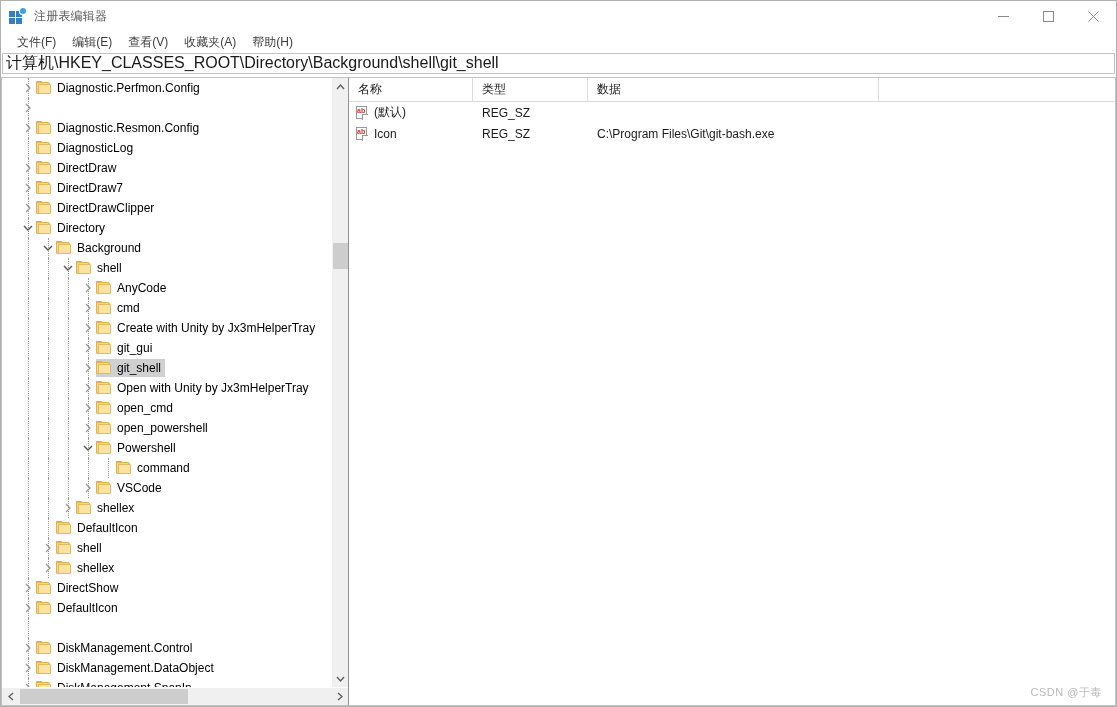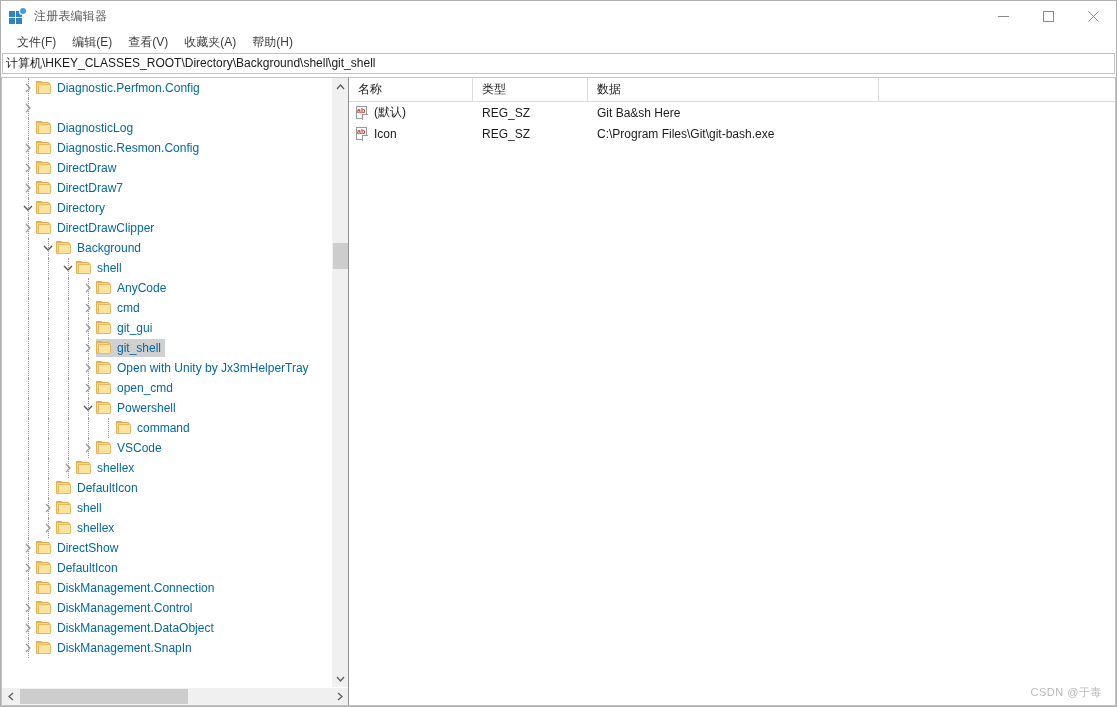--- a/index.html
+++ b/index.html
@@ -100,21 +100,21 @@
   .addressbar {
     margin: 0 1px 0 1px;
     height: 21px;
     border: 1px solid #c2c2c2;
     background: #ffffff;
     display: flex;
     align-items: center;
     box-sizing: border-box;
   }
   .address-text {
-    font-size: 12px;
+    font-size: 16px;
     color: #1a1a1a;
     padding-left: 3px;
     white-space: nowrap;
     overflow: hidden;
   }
 
   
   .content {
     flex: 1 1 auto;
     display: flex;
@@ -212,21 +212,21 @@
     position: absolute;
     left: 2px; top: 3px;
     width: 13px; height: 10px;
     background: #fde3a0;
     border: 1px solid #e5ba5f;
     border-radius: 0 1px 1px 1px;
     box-sizing: border-box;
   }
   .node-label {
     font-size: 12px;
-    color: #0369a1;
+    color: #000000;
     line-height: 14px;
   }
 
   
   .vscroll {
     position: absolute;
     right: 0; top: 0;
     width: 17px;
     height: 100%;
     background: #f0f0f0;
@@ -441,20 +441,37 @@
               <span style="display: inline-block; flex: 0 0 18px; height: 20px;"></span>
               <span class="twisty">
                 <svg width="6" height="10" viewBox="0 0 6 10">
                   <polyline points="1,1 5,5 1,9" fill="none" stroke="#9a9a9a" stroke-width="1.3"></polyline>
                 </svg>
               </span>
             </div>
             <div class="tree-row">
               <span class="guide" style="left: 26px;"></span>
               <span style="display: inline-block; flex: 0 0 18px; height: 20px;"></span>
+              <span class="twisty">
+                <svg width="6" height="10" viewBox="0 0 6 10">
+                  <polyline points="1,1 5,5 1,9" fill="none" stroke="#9a9a9a" stroke-width="1.3"></polyline>
+                </svg>
+              </span>
+              <span class="node-body">
+                <span class="folder">
+                  <span class="tab"></span>
+                  <span class="back"></span>
+                  <span class="front"></span>
+                </span>
+                <span class="node-label">Diagnostic.Resmon.Config</span>
+              </span>
+            </div>
+            <div class="tree-row">
+              <span class="guide" style="left: 26px;"></span>
+              <span style="display: inline-block; flex: 0 0 18px; height: 20px;"></span>
               <span class="twisty empty"></span>
               <span class="node-body">
                 <span class="folder">
                   <span class="tab"></span>
                   <span class="back"></span>
                   <span class="front"></span>
                 </span>
                 <span class="node-label">DiagnosticLog</span>
               </span>
             </div>
@@ -465,55 +482,55 @@
                 <svg width="6" height="10" viewBox="0 0 6 10">
                   <polyline points="1,1 5,5 1,9" fill="none" stroke="#9a9a9a" stroke-width="1.3"></polyline>
                 </svg>
               </span>
               <span class="node-body">
                 <span class="folder">
                   <span class="tab"></span>
                   <span class="back"></span>
                   <span class="front"></span>
                 </span>
-                <span class="node-label">Diagnostic.Resmon.Config</span>
-              </span>
-            </div>
-            <div class="tree-row">
-              <span class="guide" style="left: 26px;"></span>
-              <span style="display: inline-block; flex: 0 0 18px; height: 20px;"></span>
-              <span class="twisty">
-                <svg width="6" height="10" viewBox="0 0 6 10">
-                  <polyline points="1,1 5,5 1,9" fill="none" stroke="#9a9a9a" stroke-width="1.3"></polyline>
-                </svg>
-              </span>
-              <span class="node-body">
-                <span class="folder">
-                  <span class="tab"></span>
-                  <span class="back"></span>
-                  <span class="front"></span>
-                </span>
                 <span class="node-label">DirectDraw</span>
               </span>
             </div>
             <div class="tree-row">
               <span class="guide" style="left: 26px;"></span>
               <span style="display: inline-block; flex: 0 0 18px; height: 20px;"></span>
               <span class="twisty">
                 <svg width="6" height="10" viewBox="0 0 6 10">
                   <polyline points="1,1 5,5 1,9" fill="none" stroke="#9a9a9a" stroke-width="1.3"></polyline>
                 </svg>
               </span>
               <span class="node-body">
                 <span class="folder">
                   <span class="tab"></span>
                   <span class="back"></span>
                   <span class="front"></span>
                 </span>
                 <span class="node-label">DirectDraw7</span>
+              </span>
+            </div>
+            <div class="tree-row">
+              <span class="guide" style="left: 26px;"></span>
+              <span style="display: inline-block; flex: 0 0 18px; height: 20px;"></span>
+              <span class="twisty">
+                <svg width="6" height="10" viewBox="0 0 6 10">
+                  <polyline points="1,1 5,5 1,9" fill="none" stroke="#9a9a9a" stroke-width="1.3"></polyline>
+                </svg>
+              </span>
+              <span class="node-body">
+                <span class="folder">
+                  <span class="tab"></span>
+                  <span class="back"></span>
+                  <span class="front"></span>
+                </span>
+                <span class="node-label">DirectDrawClipper</span>
               </span>
             </div>
             <div class="tree-row">
               <span class="guide" style="left: 26px;"></span>
               <span style="display: inline-block; flex: 0 0 18px; height: 20px;"></span>
               <span class="twisty">
                 <svg width="10" height="6" viewBox="0 0 10 6">
                   <polyline points="1,1 5,5 9,1" fill="none" stroke="#555555" stroke-width="1.4"></polyline>
                 </svg>
               </span>
@@ -521,37 +538,20 @@
                 <span class="folder">
                   <span class="tab"></span>
                   <span class="back"></span>
                   <span class="front"></span>
                 </span>
                 <span class="node-label">Directory</span>
               </span>
             </div>
             <div class="tree-row">
               <span class="guide" style="left: 26px;"></span>
-              <span style="display: inline-block; flex: 0 0 18px; height: 20px;"></span>
-              <span class="twisty">
-                <svg width="6" height="10" viewBox="0 0 6 10">
-                  <polyline points="1,1 5,5 1,9" fill="none" stroke="#9a9a9a" stroke-width="1.3"></polyline>
-                </svg>
-              </span>
-              <span class="node-body">
-                <span class="folder">
-                  <span class="tab"></span>
-                  <span class="back"></span>
-                  <span class="front"></span>
-                </span>
-                <span class="node-label">DirectDrawClipper</span>
-              </span>
-            </div>
-            <div class="tree-row">
-              <span class="guide" style="left: 26px;"></span>
               <span class="guide" style="left: 46px;"></span>
               <span style="display: inline-block; flex: 0 0 38px; height: 20px;"></span>
               <span class="twisty">
                 <svg width="10" height="6" viewBox="0 0 10 6">
                   <polyline points="1,1 5,5 9,1" fill="none" stroke="#555555" stroke-width="1.4"></polyline>
                 </svg>
               </span>
               <span class="node-body">
                 <span class="folder">
                   <span class="tab"></span>
@@ -630,81 +630,121 @@
                 <svg width="6" height="10" viewBox="0 0 6 10">
                   <polyline points="1,1 5,5 1,9" fill="none" stroke="#9a9a9a" stroke-width="1.3"></polyline>
                 </svg>
               </span>
               <span class="node-body">
                 <span class="folder">
                   <span class="tab"></span>
                   <span class="back"></span>
                   <span class="front"></span>
                 </span>
-                <span class="node-label">git_gui</span>
+                <span class="node-label">Create with Unity by Jx3mHelperTray</span>
               </span>
             </div>
             <div class="tree-row">
               <span class="guide" style="left: 26px;"></span>
               <span class="guide" style="left: 46px;"></span>
               <span class="guide" style="left: 66px;"></span>
               <span class="guide" style="left: 86px;"></span>
               <span style="display: inline-block; flex: 0 0 78px; height: 20px;"></span>
               <span class="twisty">
                 <svg width="6" height="10" viewBox="0 0 6 10">
                   <polyline points="1,1 5,5 1,9" fill="none" stroke="#9a9a9a" stroke-width="1.3"></polyline>
                 </svg>
               </span>
-              <span class="node-body selected">
-                <span class="folder">
-                  <span class="tab"></span>
-                  <span class="back"></span>
-                  <span class="front"></span>
-                </span>
-                <span class="node-label">git_shell</span>
+              <span class="node-body">
+                <span class="folder">
+                  <span class="tab"></span>
+                  <span class="back"></span>
+                  <span class="front"></span>
+                </span>
+                <span class="node-label">git_gui</span>
               </span>
             </div>
             <div class="tree-row">
               <span class="guide" style="left: 26px;"></span>
               <span class="guide" style="left: 46px;"></span>
               <span class="guide" style="left: 66px;"></span>
               <span class="guide" style="left: 86px;"></span>
               <span style="display: inline-block; flex: 0 0 78px; height: 20px;"></span>
               <span class="twisty">
                 <svg width="6" height="10" viewBox="0 0 6 10">
                   <polyline points="1,1 5,5 1,9" fill="none" stroke="#9a9a9a" stroke-width="1.3"></polyline>
                 </svg>
               </span>
-              <span class="node-body">
-                <span class="folder">
-                  <span class="tab"></span>
-                  <span class="back"></span>
-                  <span class="front"></span>
-                </span>
-                <span class="node-label">Open with Unity by Jx3mHelperTray</span>
+              <span class="node-body selected">
+                <span class="folder">
+                  <span class="tab"></span>
+                  <span class="back"></span>
+                  <span class="front"></span>
+                </span>
+                <span class="node-label">git_shell</span>
               </span>
             </div>
             <div class="tree-row">
               <span class="guide" style="left: 26px;"></span>
               <span class="guide" style="left: 46px;"></span>
               <span class="guide" style="left: 66px;"></span>
               <span class="guide" style="left: 86px;"></span>
               <span style="display: inline-block; flex: 0 0 78px; height: 20px;"></span>
               <span class="twisty">
                 <svg width="6" height="10" viewBox="0 0 6 10">
                   <polyline points="1,1 5,5 1,9" fill="none" stroke="#9a9a9a" stroke-width="1.3"></polyline>
                 </svg>
               </span>
               <span class="node-body">
                 <span class="folder">
                   <span class="tab"></span>
                   <span class="back"></span>
                   <span class="front"></span>
                 </span>
+                <span class="node-label">Open with Unity by Jx3mHelperTray</span>
+              </span>
+            </div>
+            <div class="tree-row">
+              <span class="guide" style="left: 26px;"></span>
+              <span class="guide" style="left: 46px;"></span>
+              <span class="guide" style="left: 66px;"></span>
+              <span class="guide" style="left: 86px;"></span>
+              <span style="display: inline-block; flex: 0 0 78px; height: 20px;"></span>
+              <span class="twisty">
+                <svg width="6" height="10" viewBox="0 0 6 10">
+                  <polyline points="1,1 5,5 1,9" fill="none" stroke="#9a9a9a" stroke-width="1.3"></polyline>
+                </svg>
+              </span>
+              <span class="node-body">
+                <span class="folder">
+                  <span class="tab"></span>
+                  <span class="back"></span>
+                  <span class="front"></span>
+                </span>
                 <span class="node-label">open_cmd</span>
+              </span>
+            </div>
+            <div class="tree-row">
+              <span class="guide" style="left: 26px;"></span>
+              <span class="guide" style="left: 46px;"></span>
+              <span class="guide" style="left: 66px;"></span>
+              <span class="guide" style="left: 86px;"></span>
+              <span style="display: inline-block; flex: 0 0 78px; height: 20px;"></span>
+              <span class="twisty">
+                <svg width="6" height="10" viewBox="0 0 6 10">
+                  <polyline points="1,1 5,5 1,9" fill="none" stroke="#9a9a9a" stroke-width="1.3"></polyline>
+                </svg>
+              </span>
+              <span class="node-body">
+                <span class="folder">
+                  <span class="tab"></span>
+                  <span class="back"></span>
+                  <span class="front"></span>
+                </span>
+                <span class="node-label">open_powershell</span>
               </span>
             </div>
             <div class="tree-row">
               <span class="guide" style="left: 26px;"></span>
               <span class="guide" style="left: 46px;"></span>
               <span class="guide" style="left: 66px;"></span>
               <span class="guide" style="left: 86px;"></span>
               <span style="display: inline-block; flex: 0 0 78px; height: 20px;"></span>
               <span class="twisty">
                 <svg width="10" height="6" viewBox="0 0 10 6">
@@ -857,28 +897,20 @@
                   <span class="back"></span>
                   <span class="front"></span>
                 </span>
                 <span class="node-label">DefaultIcon</span>
               </span>
             </div>
             <div class="tree-row">
               <span class="guide" style="left: 26px;"></span>
               <span style="display: inline-block; flex: 0 0 18px; height: 20px;"></span>
               <span class="twisty empty"></span>
-              <span class="node-body">
-                <span class="folder">
-                  <span class="tab"></span>
-                  <span class="back"></span>
-                  <span class="front"></span>
-                </span>
-                <span class="node-label">DiskManagement.Connection</span>
-              </span>
             </div>
             <div class="tree-row">
               <span class="guide" style="left: 26px;"></span>
               <span style="display: inline-block; flex: 0 0 18px; height: 20px;"></span>
               <span class="twisty">
                 <svg width="6" height="10" viewBox="0 0 6 10">
                   <polyline points="1,1 5,5 1,9" fill="none" stroke="#9a9a9a" stroke-width="1.3"></polyline>
                 </svg>
               </span>
               <span class="node-body">
@@ -967,21 +999,20 @@
           <div class="list-row">
             <div class="cell c-name">
               <span class="ab-icon">
                 <span class="page"></span>
                 <span class="txt">ab</span>
                 <span class="fold"></span>
               </span>
               <span>(默认)</span>
             </div>
             <div class="cell c-type">REG_SZ</div>
-            <div class="cell c-data">Git Ba&amp;sh Here</div>
           </div>
           <div class="list-row">
             <div class="cell c-name">
               <span class="ab-icon">
                 <span class="page"></span>
                 <span class="txt">ab</span>
                 <span class="fold"></span>
               </span>
               <span>Icon</span>
             </div>

